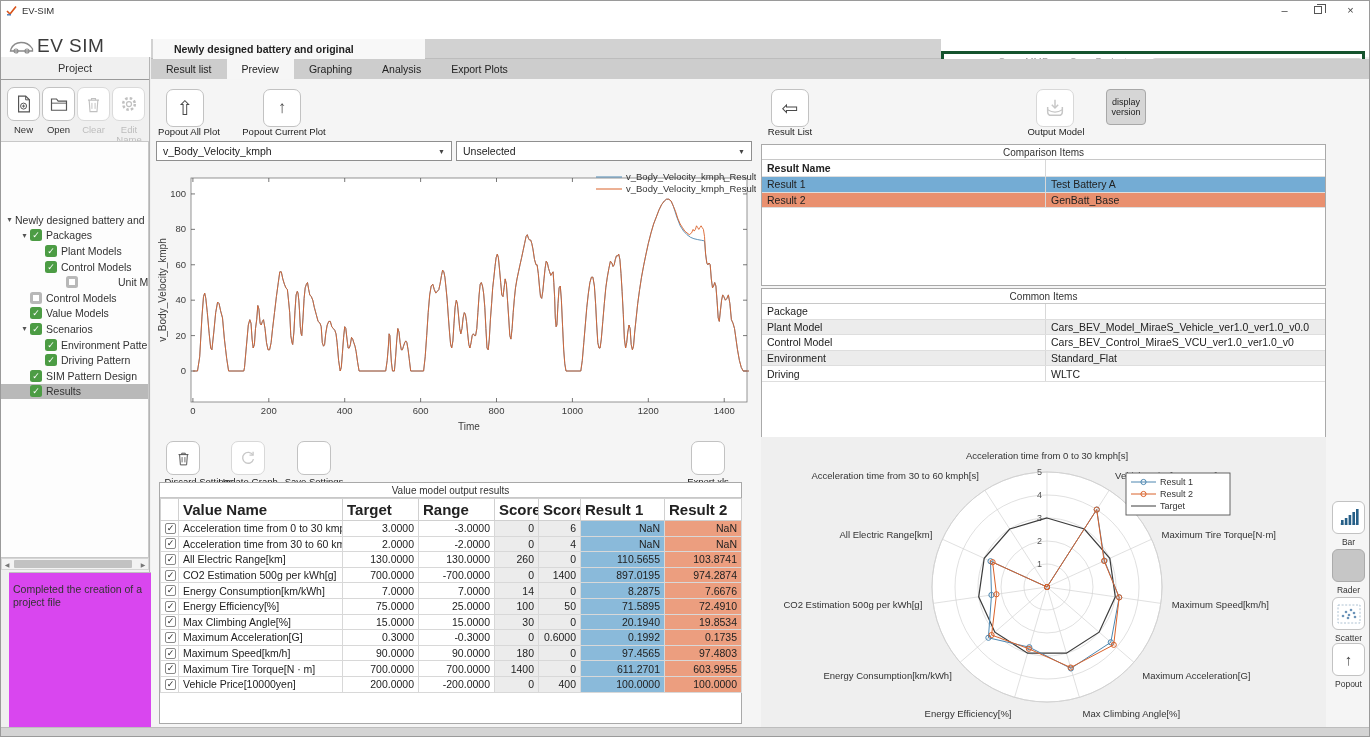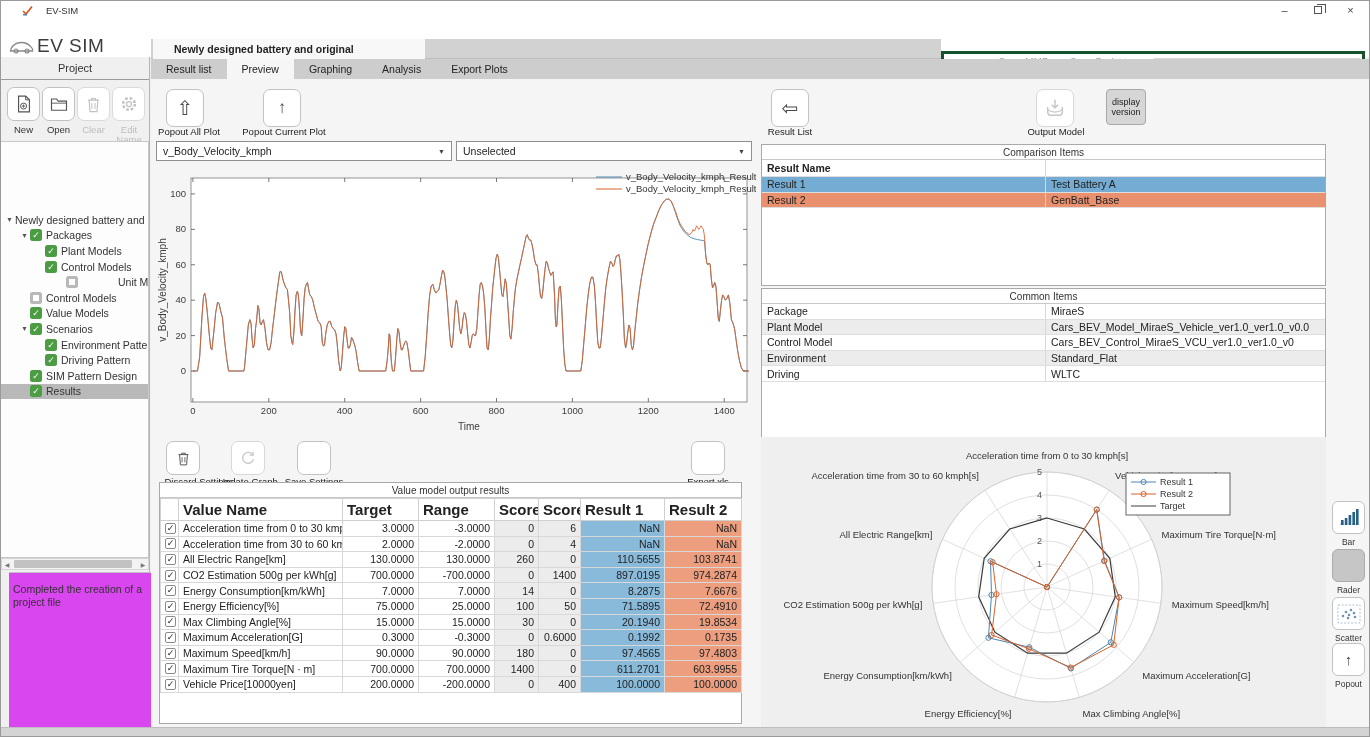--- a/index.html
+++ b/index.html
@@ -1,20 +1,20 @@
 <!DOCTYPE html>
 <html><head>
 <meta charset="utf-8">
 <style>
   *{margin:0;padding:0;box-sizing:border-box}
   html,body{width:1370px;height:737px}
   body{position:relative;font-family:"Liberation Sans",sans-serif;background:#f0f0f0;overflow:hidden;font-size:11px;color:#222;border:1px solid #9a9a9a}
   .abs{position:absolute}
   
-  .titlebar{position:absolute;left:0;top:0;width:100%;height:18px;background:#fff;display:flex;align-items:center;padding-left:21px;gap:13px;z-index:30}
+  .titlebar{position:absolute;left:0;top:0;width:100%;height:18px;background:#fff;display:flex;align-items:center;padding-left:5px;gap:5px;z-index:30}
   .title-text{font-size:9.5px;color:#333}
   .win-controls{position:absolute;right:2px;top:0;height:18px;display:flex;align-items:center}
   .win-btn{width:33px;height:17px;display:flex;align-items:center;justify-content:center;font-size:11px;color:#444}
   .restore-box{width:8px;height:8px;border:1px solid #555;position:relative}
   .restore-box:before{content:"";position:absolute;left:2px;top:-3px;width:8px;height:8px;border:1px solid #555;border-left:none;border-bottom:none}
   
   .app-header{position:absolute;left:0;top:18px;width:100%;height:38px;background:#fff}
   .logo-text{position:absolute;left:36px;top:16px;font-size:19px;color:#3c3c3c;letter-spacing:.5px}
   .car-logo{position:absolute;left:8px;top:20px}
   .top-right-panel{position:absolute;left:940px;top:32px;width:424px;height:44px;background:#fff;border:3px solid #14532d}
@@ -529,21 +529,20 @@
           <div class="v">GenBatt_Base</div>
         </div>
       </div>
   </div>
 
   <div class="panel" style="left:610px;top:209px;width:565px;height:151px">
     <div class="panel-caption">Common Items</div>
     <div id="commonRows">
         <div class="kv-row">
           <div class="k">Package</div>
-          <div class="v">MiraeS</div>
         </div>
         <div class="kv-row alt">
           <div class="k">Plant Model</div>
           <div class="v">Cars_BEV_Model_MiraeS_Vehicle_ver1.0_ver1.0_v0.0</div>
         </div>
         <div class="kv-row">
           <div class="k">Control Model</div>
           <div class="v">Cars_BEV_Control_MiraeS_VCU_ver1.0_ver1.0_v0</div>
         </div>
         <div class="kv-row alt">

